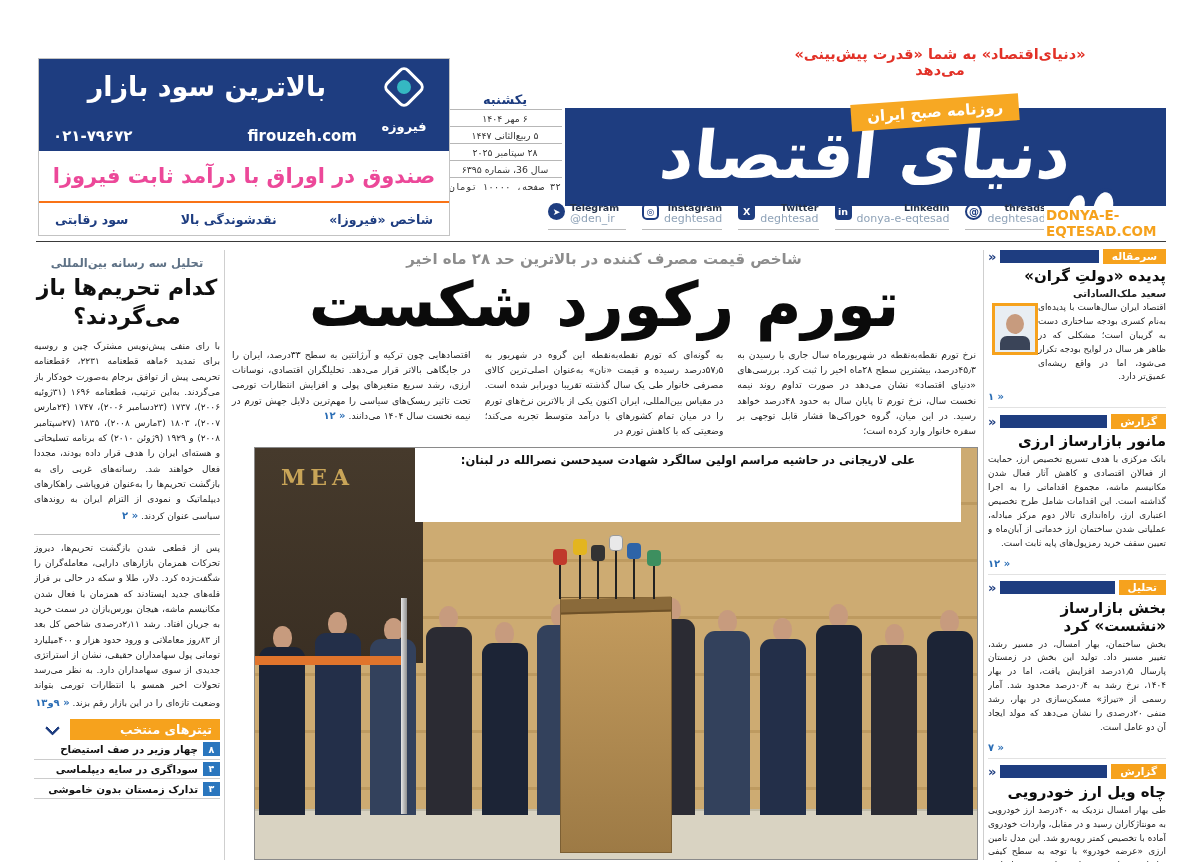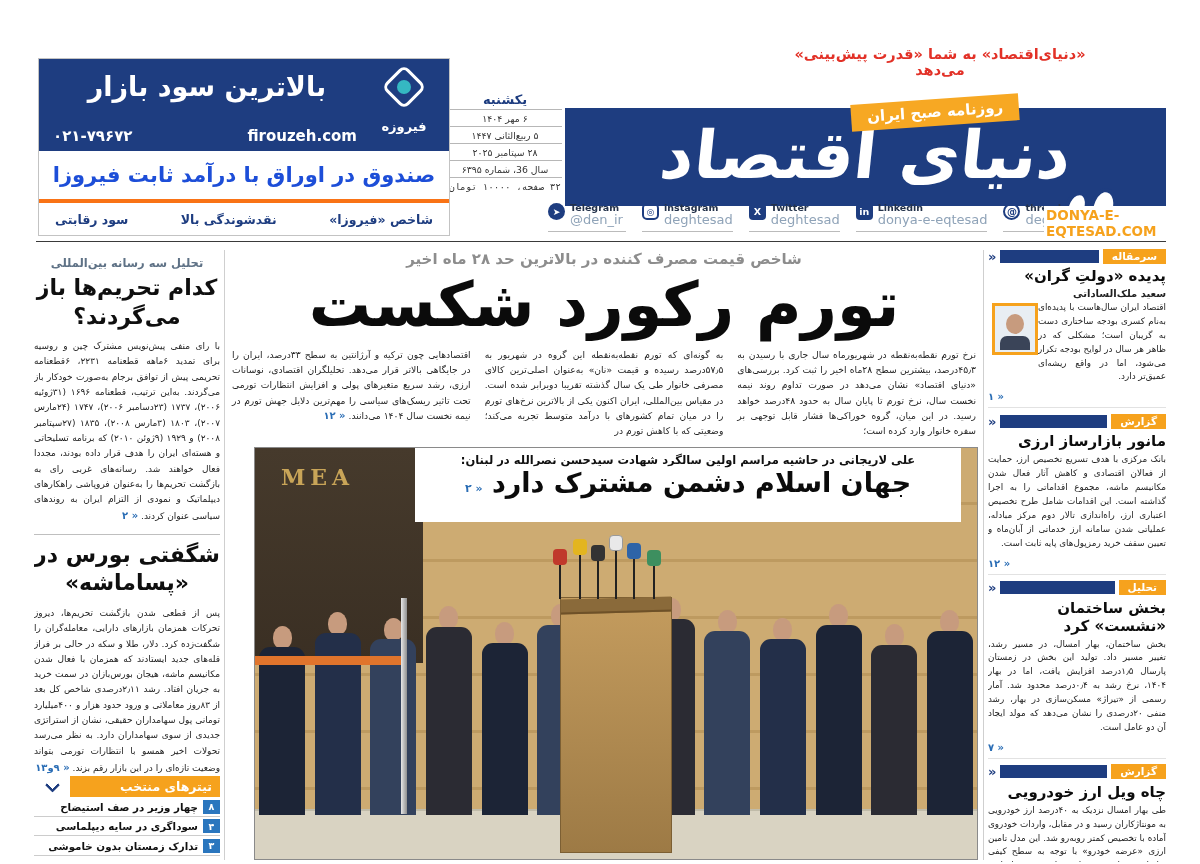--- a/index.html
+++ b/index.html
@@ -19,49 +19,49 @@
   .dates .drow:last-child { border-bottom:none;font-family:Liberation Mono, monospace; }
 
   .adbox { position:absolute; left:38px; top:58px; width:412px; height:178px; border:1px solid #c3c3c3; background:#fff; }
   .ad-top { position:relative; height:92px; background:#1e3d80; color:#fff; }
   .ad-logo { position:absolute; right:12px; top:8px; width:66px; text-align:center; }
   .diamond { width:32px; height:32px; margin:4px auto 0; border:3px solid #fff; border-radius:7px; transform:rotate(45deg); position:relative; background:#1e3d80; }
   .diamond i { position:absolute; inset:6px; border-radius:50%; background:#35b8c2; }
   .ad-brand { font-size:13px; font-weight:bold; margin-top:16px; }
   .ad-title { position:absolute; right:86px; left:12px; top:12px; text-align:center; font-size:27px; font-weight:bold; }
   .ad-contact { position:absolute; left:14px; right:92px; bottom:6px; display:flex; direction:ltr; justify-content:space-between; font-weight:bold; font-size:15px; }
-  .ad-mid { height:52px; display:flex; align-items:center; justify-content:center; font-size:21px; font-weight:bold; color:#1d4ed8; border-bottom:4px solid #f97316; }
+  .ad-mid { height:52px; display:flex; align-items:center; justify-content:center; font-size:21px; font-weight:bold; color:#ec4899; border-bottom:2px solid #f97316; }
   .ad-feats { height:32px; display:flex; justify-content:space-between; align-items:center; padding:0 16px; color:#1e3d80; font-weight:bold; font-size:12.5px; }
 
   .socialbar { position:absolute; left:548px; top:203px; display:flex; direction:ltr; gap:16px; z-index:4; }
   .soc { display:flex; gap:5px; align-items:flex-start; border-bottom:1px solid #bbb; padding-bottom:3px; min-width:78px; }
   .soc .txt { display:flex; flex-direction:column; line-height:1.1; }
-  .soc .nm { font-weight:bold; font-size:9.5px; color:#24324a; }
-  .soc .hd { font-size:13px; color:#8fa3b8;text-align:right; }
+  .soc .nm { font-weight:bold; font-size:9.5px; color:#24324a;text-align:right; }
+  .soc .hd { font-size:11px; color:#8fa3b8; }
   .icn { width:17px; height:17px; display:inline-flex; align-items:center; justify-content:center; flex:none; }
   .icn-circle { background:#1e3d80; border-radius:50%; color:#fff; font-size:9px; }
   .icn-square { background:#1e3d80; border-radius:4px; color:#fff; font-size:9.5px; font-weight:bold; }
   .icn-outline { border:2px solid #1e3d80; border-radius:5px; color:#1e3d80; font-size:9px; font-weight:bold; }
   .icn-ring { border:2px solid #1e3d80; border-radius:50%; color:#1e3d80; font-size:10px; font-weight:bold; }
   .flourish { position:absolute; left:1062px; top:188px; z-index:3; }
   .siteurl { position:absolute; left:1044px; top:206px; color:#f6a21d; font-weight:bold; font-size:13.5px; direction:ltr; z-index:4; background:#fff; padding:1px 2px; }
   .top-rule { position:absolute; left:36px; right:34px; top:241px; border-top:1.5px solid #3a3a3a; }
 
   
   .vrule { position:absolute; top:250px; bottom:4px; width:1px; background:#cfcfcf; }
 
   
   .colL { position:absolute; left:34px; top:250px; width:186px; height:612px; overflow:hidden; }
   .a-kicker { text-align:center; color:#5f7286; font-weight:bold; font-size:11.5px; margin-top:6px; }
   .a-title { text-align:center; font-size:22px; font-weight:bold; color:#0f0f0f; line-height:1.3; margin:4px 0 8px; }
   .a-body { font-size:9px; line-height:1.7; text-align:justify; color:#1d1d1d; }
   .pref { color:#2a6db5; font-weight:bold; font-size:10px; white-space:nowrap; }
   .divider { border-top:1px solid #bfbfbf; margin:9px 0 6px; }
 
-  .sel-head { margin-top:0; background:#f6a21d; height:21px; display:flex; align-items:center; }
+  .sel-head { margin-top:8px; background:#f6a21d; height:21px; display:flex; align-items:center; }
   .sel-title { color:#fff; font-weight:bold; font-size:12.5px; padding-right:8px; flex:1; text-align:right; }
   .sel-carat { width:36px; height:21px; background:#fff; display:flex; align-items:center; justify-content:center; }
   .sel-carat i { width:11px; height:11px; border-left:3px solid #1e3d80; border-bottom:3px solid #1e3d80; transform:rotate(-45deg) translate(1px,-1px); border-radius:2px; }
   .sel-item { display:flex; align-items:center; gap:5px; height:19.6px; border-bottom:1px solid #ccc; }
   .sel-num { background:#2a76be; color:#fff; font-weight:bold; font-size:9.5px; min-width:17px; height:14px; display:flex; align-items:center; justify-content:center; flex:none; }
   .sel-text { font-weight:bold; font-size:10.3px; color:#111; white-space:nowrap; }
 
   
   .center { position:absolute; left:228px; top:250px; width:752px; height:612px; }
   .lead-kicker { text-align:center; color:#8d8d8d; font-weight:bold; font-size:15px; }
@@ -214,21 +214,20 @@
   <div class="vrule" style="left:983px;"></div>
 
   <div class="colL">
     <div>
       <div class="a-kicker">تحلیل سه رسانه بین‌المللی</div>
       <div class="a-title">کدام تحریم‌ها باز می‌گردند؟</div>
       <div class="a-body"><span>با رای منفی پیش‌نویس مشترک چین و روسیه برای تمدید ۶ماهه قطعنامه ۲۲۳۱، ۶قطعنامه تحریمی پیش از توافق برجام به‌صورت خودکار باز می‌گردند. به‌این ترتیب، قطعنامه ۱۶۹۶ (۳۱ژوئیه ۲۰۰۶)، ۱۷۳۷ (۲۳دسامبر ۲۰۰۶)، ۱۷۴۷ (۲۴مارس ۲۰۰۷)، ۱۸۰۳ (۳مارس ۲۰۰۸)، ۱۸۳۵ (۲۷سپتامبر ۲۰۰۸) و ۱۹۲۹ (۹ژوئن ۲۰۱۰) که برنامه تسلیحاتی و هسته‌ای ایران را هدف قرار داده بودند، مجددا فعال خواهند شد. رسانه‌های غربی رای به بازگشت تحریم‌ها را به‌عنوان فروپاشی راهکارهای دیپلماتیک و نمودی از التزام ایران به روندهای سیاسی عنوان کردند.</span> <span class="pref">« ۲</span></div>
     </div>
     <div class="divider"></div>
     <div>
-      <div class="a-title">شگفتی بورس در «پساماشه»</div>
       <div class="a-body"><span>پس از قطعی شدن بازگشت تحریم‌ها، دیروز تحرکات همزمان بازارهای دارایی، معامله‌گران را شگفت‌زده کرد. دلار، طلا و سکه در حالی بر فراز قله‌های جدید ایستادند که همزمان با فعال شدن مکانیسم ماشه، هیجان بورس‌بازان در سمت خرید به جریان افتاد. رشد ۲٫۱۱درصدی شاخص کل بعد از ۸۳روز معاملاتی و ورود حدود هزار و ۴۰۰میلیارد تومانی پول سهامداران حقیقی، نشان از استراتژی جدیدی از سوی سهامداران دارد. به نظر می‌رسد تحولات اخیر همسو با انتظارات تورمی بتواند وضعیت تازه‌ای را در این بازار رقم بزند.</span> <span class="pref">« ۹و۱۳</span></div>
     </div>
 
     <div class="sel-head">
       <span class="sel-title">تیترهای منتخب</span>
       <span class="sel-carat">
           <i></i>
         </span>
     </div>
     <div class="sel-item">
@@ -334,21 +333,20 @@
           </span>
         <span class="mic">
             <i></i>
           </span>
       </div>
       <div class="podium">
           <div class="podium-top"></div>
         </div>
       <div class="caption">
         <div class="cap-kicker">علی لاریجانی در حاشیه مراسم اولین سالگرد شهادت سیدحسن نصرالله در لبنان:</div>
-        <div class="cap-title"><span>جهان اسلام دشمن مشترک دارد</span> <span class="pref">« ۲</span></div>
       </div>
     </div>
   </div>
 
   <div class="sb">
 
     <div class="sb-art">
       <div class="sec">
         <span class="sec-label">سرمقاله</span>
         <span class="sec-bar"></span>
@@ -364,31 +362,31 @@
       <div class="sb-pref"><span class="pref">« ۱</span></div>
     </div>
 
     <div class="sb-art">
       <div class="sec">
         <span class="sec-label">گزارش</span>
         <span class="sec-bar"></span>
         <span class="sec-chev">«</span>
       </div>
       <div class="sb-title">مانور بازارساز ارزی</div>
-      <div class="sb-body">بانک مرکزی با هدف تسریع تخصیص ارز، حمایت از فعالان اقتصادی و کاهش آثار فعال شدن مکانیسم ماشه، مجموع اقداماتی را به اجرا گذاشته است. این اقدامات شامل طرح تخصیص اعتباری ارز، راه‌اندازی تالار دوم مرکز مبادله، عملیاتی شدن سامانه ارز خدماتی از آبان‌ماه و تعیین سقف خرید رمزپول‌های پایه ثابت است.</div>
+      <div class="sb-body">بانک مرکزی با هدف تسریع تخصیص ارز، حمایت از فعالان اقتصادی و کاهش آثار فعال شدن مکانیسم ماشه، مجموع اقداماتی را به اجرا گذاشته است. این اقدامات شامل طرح تخصیص اعتباری ارز، راه‌اندازی تالار دوم مرکز مبادله، عملیاتی شدن ساختمان ارز خدماتی از آبان‌ماه و تعیین سقف خرید رمزپول‌های پایه ثابت است.</div>
       <div class="sb-pref"><span class="pref">« ۱۲</span></div>
     </div>
 
     <div class="sb-art">
       <div class="sec">
         <span class="sec-label">تحلیل</span>
         <span class="sec-bar"></span>
         <span class="sec-chev">«</span>
       </div>
-      <div class="sb-title">بخش ساختمان «نشست» کرد</div>
+      <div class="sb-title">بخش بازارساز «نشست» کرد</div>
       <div class="sb-body">بخش ساختمان، بهار امسال، در مسیر رشد، تغییر مسیر داد. تولید این بخش در زمستان پارسال ۱٫۵درصد افزایش یافت، اما در بهار ۱۴۰۴، نرخ رشد به ۰٫۴درصد محدود شد. آمار رسمی از «تیراژ» مسکن‌سازی در بهار، رشد منفی ۲۰درصدی را نشان می‌دهد که مولد ایجاد آن دو عامل است.</div>
       <div class="sb-pref"><span class="pref">« ۷</span></div>
     </div>
 
     <div class="sb-art">
       <div class="sec">
         <span class="sec-label">گزارش</span>
         <span class="sec-bar"></span>
         <span class="sec-chev">«</span>
       </div>

